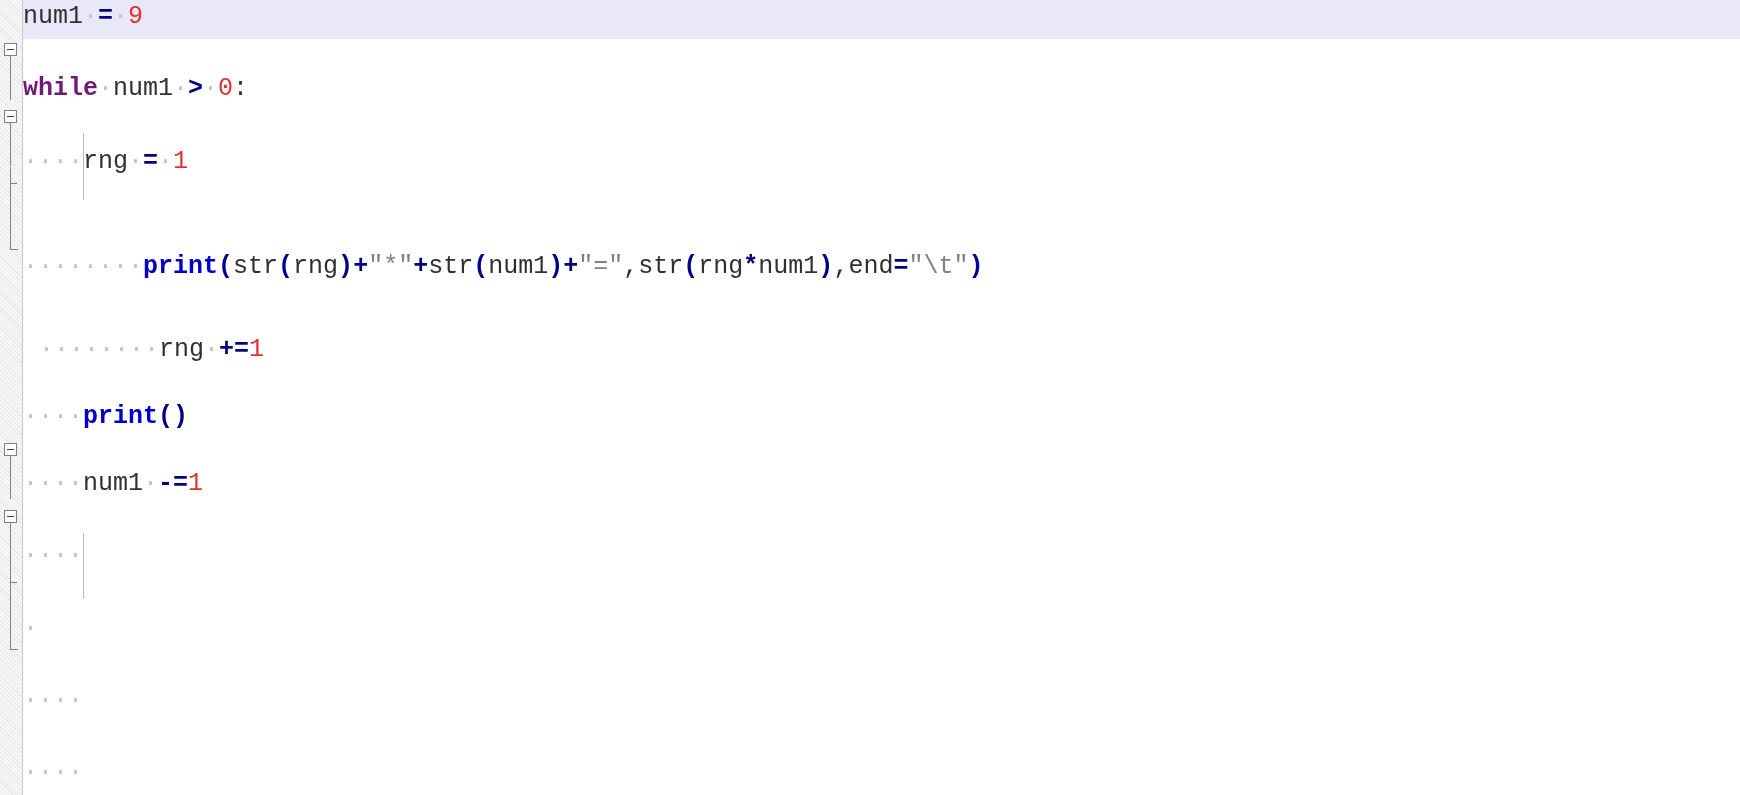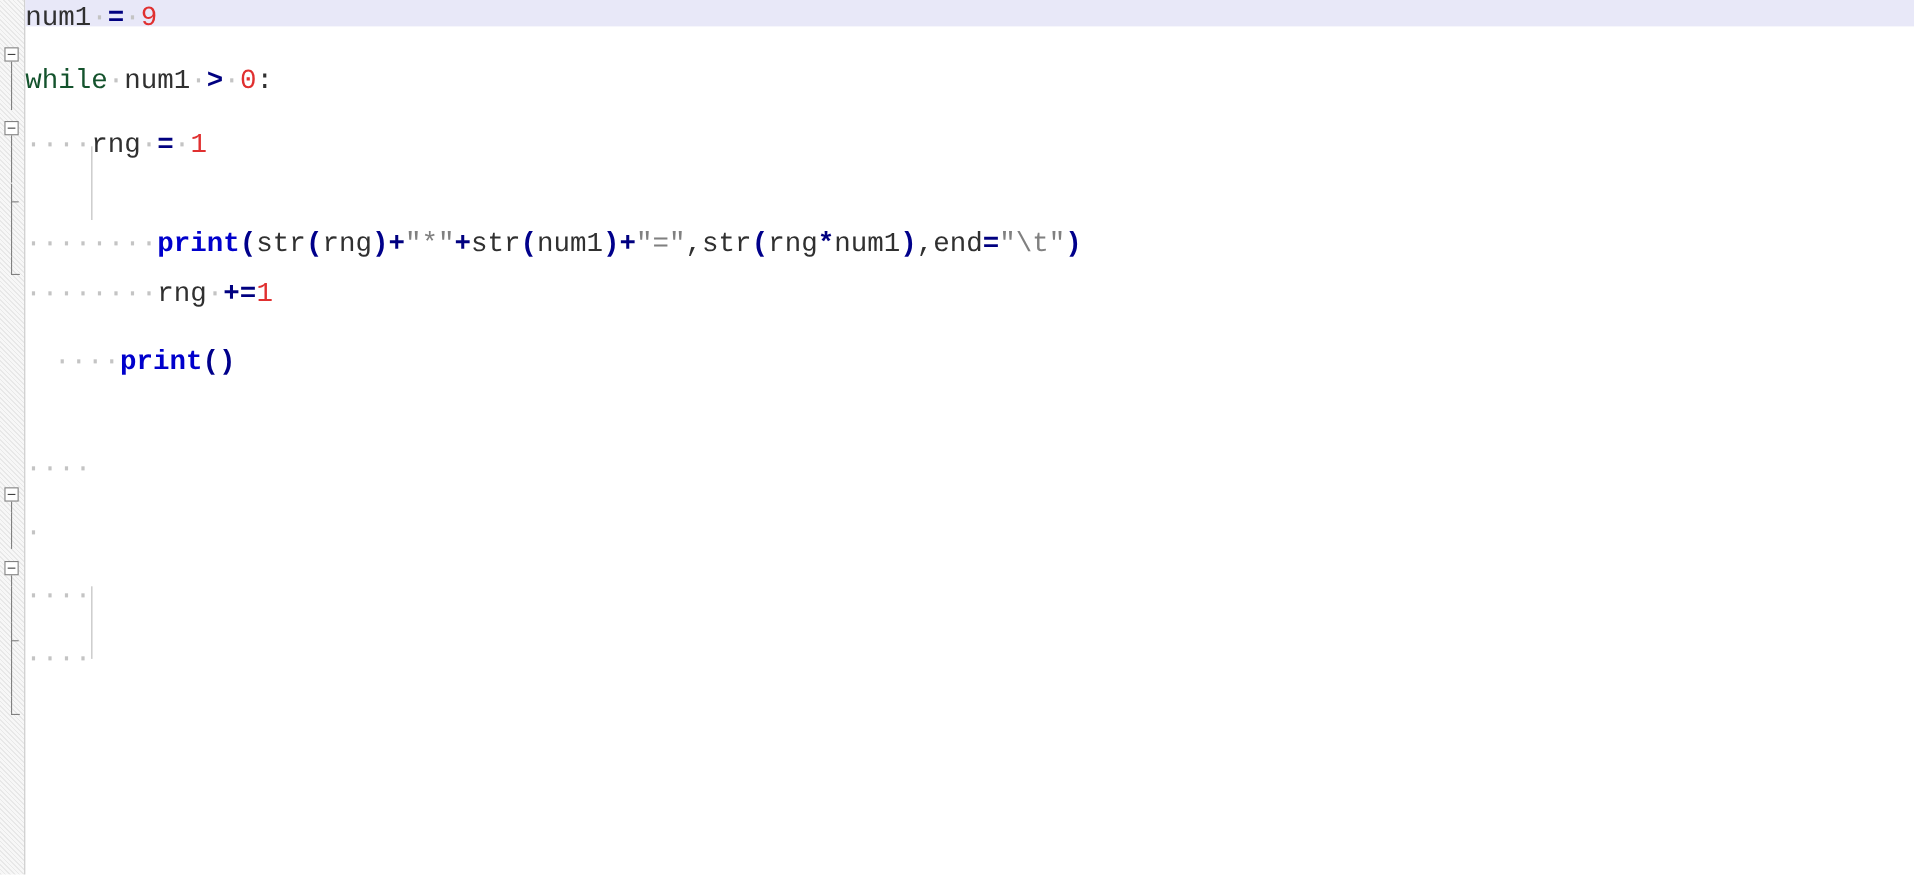--- a/index.html
+++ b/index.html
@@ -39,38 +39,38 @@
   .fold-end{
     position:absolute;left:10px;width:8px;height:1px;background:#808080;
   }
   
   .code{
     position:absolute;left:23px;top:0;right:0;top:0;height:795px;
     padding:0;
   }
   .line{
     position:relative;
-    height:24px;line-height:33.3px;
+    height:39px;line-height:33.3px;
     font-size:25px;
     white-space:pre;
     color:#303030;
     letter-spacing:0px;
   }
   .line.current{
     background:#e8e8f8;
   }
   .ln-text{
     position:absolute;left:0;top:0;height:33.3px;
   }
   
   .indent-guide{
     position:absolute;width:1px;background:#b9b9b9;
   }
   
-  .kw    {color:#14532d;font-weight:normal;}
+  .kw    {color:#701a75;font-weight:bold;}
   .bi    {color:#0000cc;font-weight:bold;}
   .op    {color:#000080;font-weight:bold;}
   .num   {color:#e03030;}
   .str   {color:#808080;}
   .pun   {color:#00008b;font-weight:bold;}
   .id    {color:#303030;}
   .ws    {color:#c4c4c4;}
 </style>
 </head>
 <body>
@@ -102,22 +102,23 @@
         <div class="fold-line" style="top: 455.9px; height: 10.3px;"></div>
         <div class="fold-line" style="top: 522.5px; height: 10.3px;"></div>
       </div>
   </div>
 
   <div class="code" id="code">
       <div class="line current" style="top: 0px;"><span class="ln-text"><span class="id">num1</span><span class="ws">·</span><span class="op">=</span><span class="ws">·</span><span class="num">9</span></span></div>
       <div class="line" style="top: 33.3px;"><span class="ln-text"><span class="kw">while</span><span class="ws">·</span><span class="id">num1</span><span class="ws">·</span><span class="op">&gt;</span><span class="ws">·</span><span class="num">0</span><span class="id">:</span></span></div>
       <div class="line" style="top: 66.6px; font-family: Liberation Mono, monospace;"><span class="ln-text"><span class="ws">····</span><span class="id">rng</span><span class="ws">·</span><span class="op">=</span><span class="ws">·</span><span class="num">1</span></span></div>
       <div class="line" style="top: 133.2px;"><span class="ln-text"><span class="ws">········</span><span class="bi">print</span><span class="pun">(</span><span class="id">str</span><span class="pun">(</span><span class="id">rng</span><span class="pun">)</span><span class="op">+</span><span class="str">"*"</span><span class="op">+</span><span class="id">str</span><span class="pun">(</span><span class="id">num1</span><span class="pun">)</span><span class="op">+</span><span class="str">"="</span><span class="id">,</span><span class="id">str</span><span class="pun">(</span><span class="id">rng</span><span class="op">*</span><span class="id">num1</span><span class="pun">)</span><span class="id">,</span><span class="id">end</span><span class="op">=</span><span class="str">"\t"</span><span class="pun">)</span></span></div>
-      <div class="line" style="top: 155px;"><span class="ln-text"><span class="ws">········</span><span class="id">rng</span><span class="ws">·</span><span class="op">+=</span><span class="num">1</span></span></div>
-      <div class="line" style="top: 192px; margin-left: 26px;"><span class="ln-text"><span class="ws">····</span><span class="bi">print</span><span class="pun">()</span></span></div>
+      <div class="line" style="top: 177px; margin-left: 16px;"><span class="ln-text"><span class="ws">········</span><span class="id">rng</span><span class="ws">·</span><span class="op">+=</span><span class="num">1</span></span></div>
+      <div class="line" style="top: 205px;"><span class="ln-text"><span class="ws">····</span><span class="bi">print</span><span class="pun">()</span></span></div>
+      <div class="line" style="top: 233.1px;"><span class="ln-text"><span class="ws">····</span><span class="id">num1</span><span class="ws">·</span><span class="op">-=</span><span class="num">1</span></span></div>
       <div class="line" style="top: 266.4px;"><span class="ln-text"><span class="ws">····</span></span></div>
       <div class="line" style="top: 299.7px;"><span class="ln-text"><span class="ws">·</span></span></div>
       <div class="line" style="top: 333px;"><span class="ln-text"><span class="ws">····</span></span></div>
       <div class="line" style="top: 366.3px;"><span class="ln-text"><span class="ws">····</span></span></div>
       <div class="indent-guide" style="left: 60.2px; top: 133.2px; height: 66.6px;"></div>
       <div class="indent-guide" style="left: 60.2px; top: 532.8px; height: 66.6px;"></div>
     </div>
 
 </div>
 

